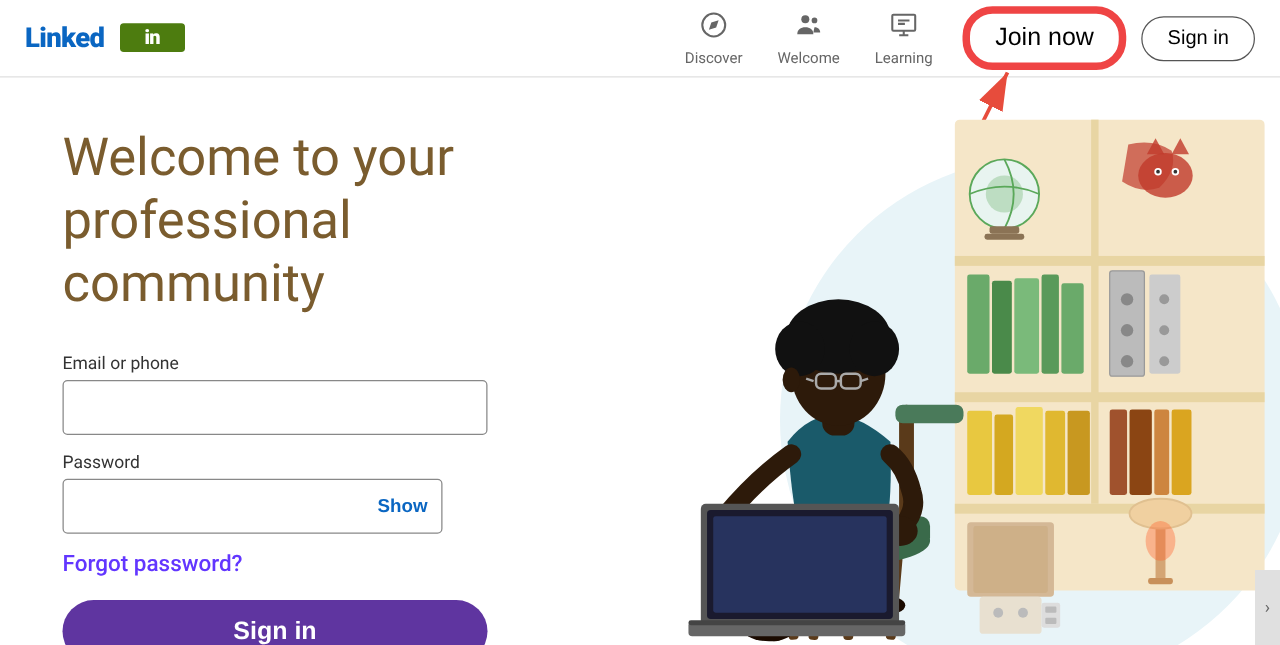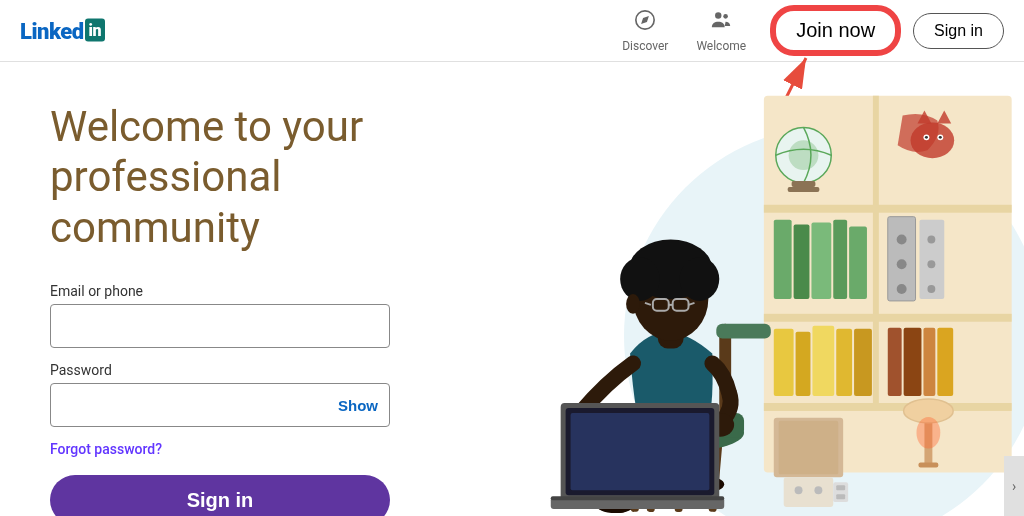--- a/index.html
+++ b/index.html
@@ -43,27 +43,27 @@
     }
 
     .logo-text-linked {
       color: #0a66c2;
       font-size: 22px;
       font-weight: 900;
       letter-spacing: -0.5px;
     }
 
     .logo-box {
-      background: #0f766e;
+      background: #4d7c0f;
       color: #fff;
       font-size: 16px;
       font-weight: 900;
-      padding: 2px 4px;
+      padding: 2px 20px;
       border-radius: 3px;
-      margin-left: 1px;
+      margin-left: 12px;
       letter-spacing: -0.5px;
     }
 
     nav {
       display: flex;
       align-items: center;
       gap: 4px;
     }
 
     .nav-item {
@@ -154,21 +154,21 @@
       height: 44px;
       border: 1.5px solid #888;
       border-radius: 4px;
       padding: 0 12px;
       font-size: 16px;
       outline: none;
     }
 
     .password-wrapper {
       position: relative;
-      width: 340px;
+      width: 304px;
       border-radius: 19px;
     }
 
     .password-wrapper .form-input {
       width: 100%;
     }
 
     .show-btn {
       position: absolute;
       right: 12px;
@@ -178,21 +178,21 @@
       border: none;
       color: #0a66c2;
       font-size: 15px;
       font-weight: 600;
       cursor: pointer;
     }
 
     .forgot-link {
       display: block;
       color: #6236ff;
-      font-size: 14px;
+      font-size: 18px;
       text-decoration: none;
       margin-top: 8px;
       margin-bottom: 18px;
       font-weight: 500;
     }
 
     .btn-signin-main {
       width: 340px;
       height: 50px;
       background: #5f35a0;
@@ -282,20 +282,32 @@
         <svg width="22" height="22" viewBox="0 0 24 24" fill="#666">
           <circle cx="9" cy="7" r="3.5"></circle>
           <path d="M2 20c0-4 3-6 7-6s7 2 7 6H2z"></path>
           <circle cx="17" cy="8" r="2.5"></circle>
           <path d="M17 14c2.5 0 5 1.5 5 4.5h-6"></path>
         </svg>
       </span>
       <span class="nav-label">Welcome</span>
     </a>
 
+    <a class="nav-item" href="#">
+      <span class="nav-icon">
+        <svg width="22" height="22" viewBox="0 0 24 24" fill="none" stroke="#666" stroke-width="1.8">
+          <rect x="2" y="3" width="20" height="14" rx="1"></rect>
+          <line x1="8" y1="21" x2="16" y2="21"></line>
+          <line x1="12" y1="17" x2="12" y2="21"></line>
+          <line x1="7" y1="8" x2="17" y2="8"></line>
+          <line x1="7" y1="11" x2="13" y2="11"></line>
+        </svg>
+      </span>
+      <span class="nav-label">Learning</span>
+    </a>
 
 
     <button class="btn-join">Join now</button>
     <button class="btn-signin">Sign in</button>
   </nav>
 
   <svg class="red-arrow" width="70" height="55">
     <defs>
       <marker id="arrowhead" markerWidth="10" markerHeight="7" refX="10" refY="3.5" orient="auto">
         <polygon points="0 0, 10 3.5, 0 7" fill="#e74c3c"></polygon>

